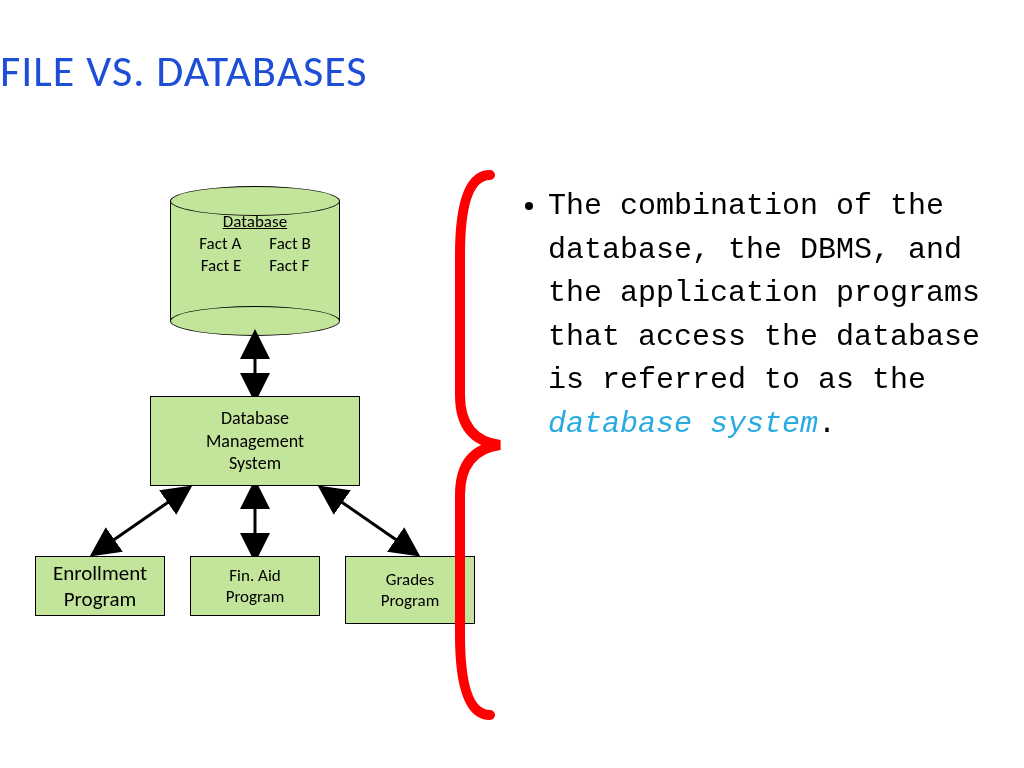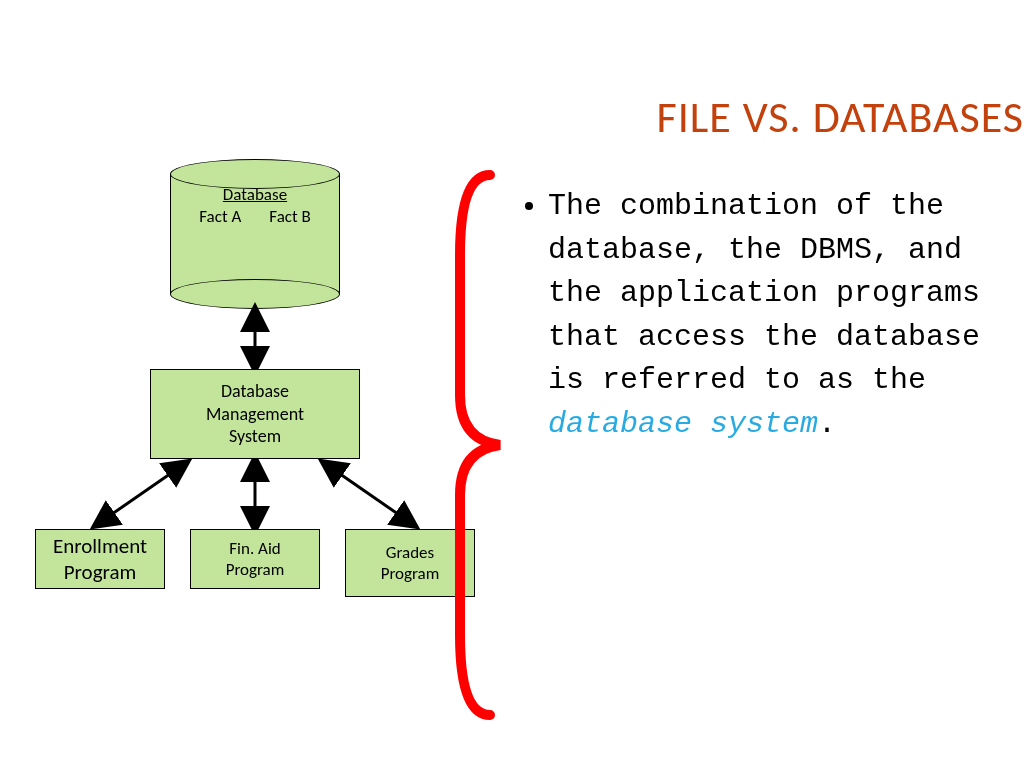--- a/index.html
+++ b/index.html
@@ -9,31 +9,30 @@
     background: #ffffff;
     font-family: Calibri, Arial, sans-serif;
     position: relative;
     overflow: hidden;
   }
   .title {
     position: absolute;
     top: 44px;
     left: 0;
     width: 100%;
-    text-align: right;
+    text-align: left;
     font-size: 44px;
     font-weight: 400;
-    color: #c2410c;
+    color: #1d4ed8;
     letter-spacing: 1px;
-    margin-top: 46px;
   }
   .diagram {
     position: absolute;
     left: 30px;
-    top: 159px;
+    top: 186px;
     width: 440px;
     height: 480px;
   }
   .cylinder {
     position: absolute;
     left: 140px;
     top: 0;
     width: 170px;
     height: 150px;
   }
@@ -128,20 +127,24 @@
   <div class="cylinder">
     <div class="cyl-body"></div>
     <div class="cyl-bottom"></div>
     <div class="cyl-top"></div>
     <div class="cyl-text">
       <span class="cyl-title">Database</span><br>
       <div class="facts-row">
         <span>Fact A</span>
         <span>Fact B</span>
       </div>
+      <div class="facts-row">
+        <span>Fact E</span>
+        <span>Fact F</span>
+      </div>
     </div>
   </div>
 
   <svg width="460" height="400" style="position:absolute;left:0;top:0;">
     <defs>
       <marker id="ah" markerWidth="10" markerHeight="10" refX="5" refY="5" orient="auto">
         <path d="M0,0 L10,5 L0,10 Z" fill="#000"></path>
       </marker>
       <marker id="ahs" markerWidth="10" markerHeight="10" refX="5" refY="5" orient="auto-start-reverse">
         <path d="M0,0 L10,5 L0,10 Z" fill="#000"></path>

